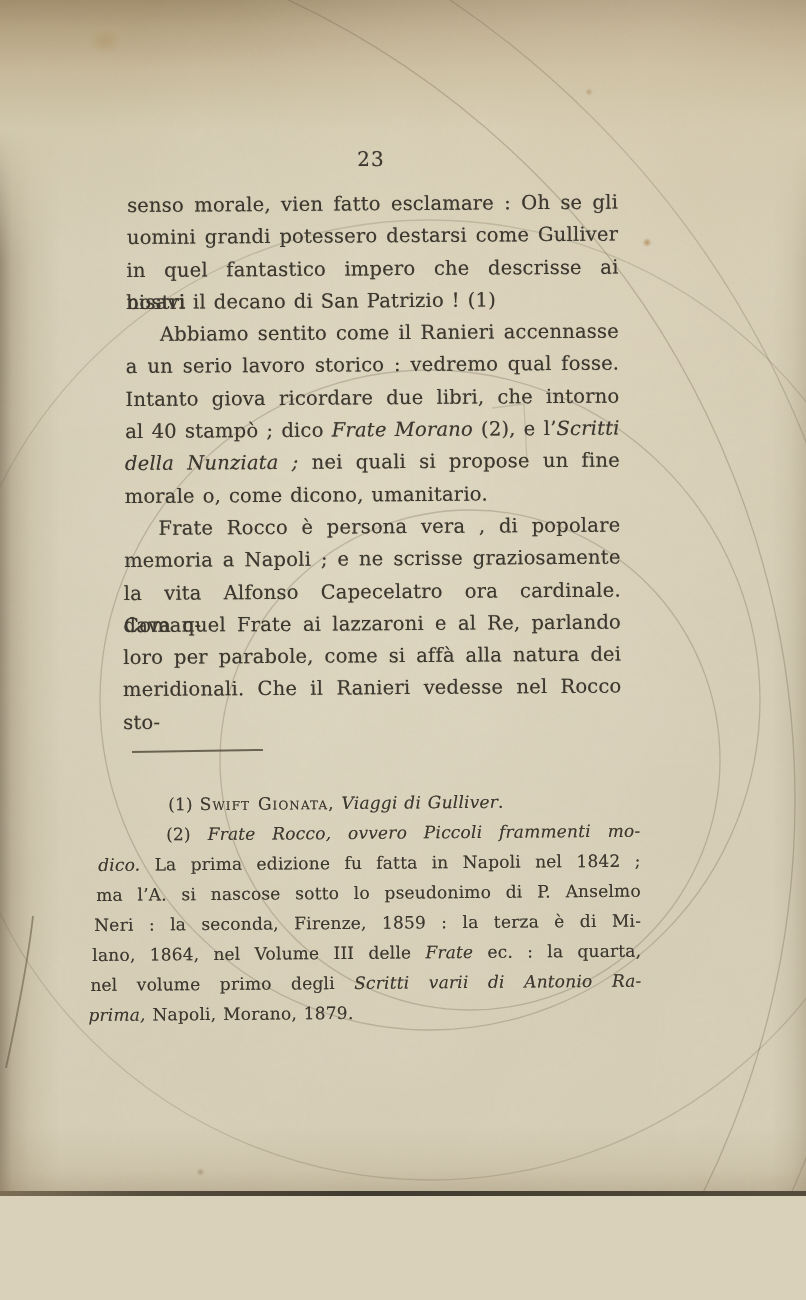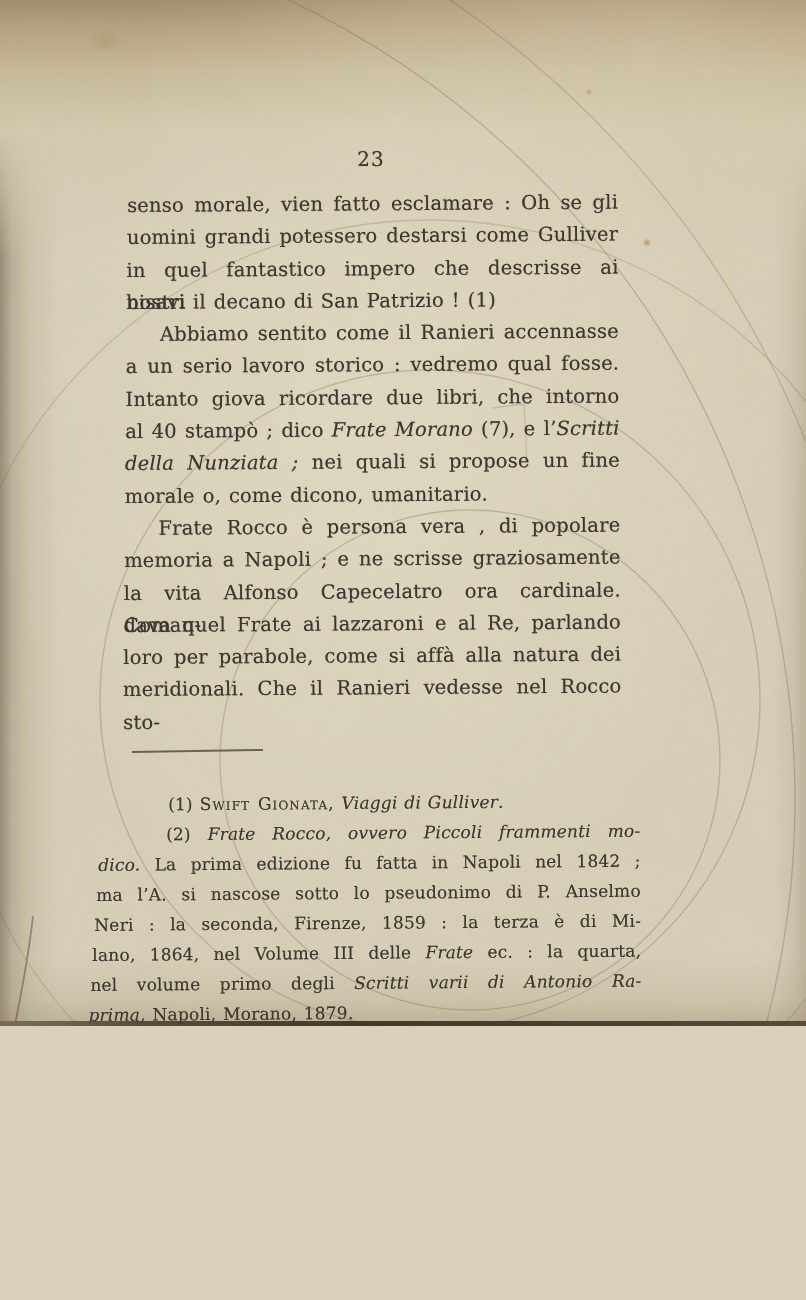--- a/index.html
+++ b/index.html
@@ -1,21 +1,21 @@
 <!DOCTYPE html>
 <html><head>
 <meta charset="utf-8">
 <style>
   html,body{margin:0;padding:0;}
   body{
     width:806px;height:1300px;overflow:hidden;position:relative;
     font-family:"DejaVu Serif", serif;
     background:#d9d1ba;
   }
-  #scan{position:absolute;inset:0;width:806px;height:1026px;overflow:hidden;}
+  #scan{position:absolute;inset:0;width:806px;height:1196px;overflow:hidden;}
 
   
   .paper{position:absolute;inset:0;
     background:
       radial-gradient(ellipse at 46% 42%, rgba(241,236,217,0.35), rgba(241,236,217,0) 62%),
       radial-gradient(ellipse at 80% 6%, rgba(222,210,184,0.45), rgba(222,210,184,0) 45%),
       linear-gradient(180deg, #a3906f 0px, #b7a584 28px, #c9bb9c 70px, #d5ccb2 130px,
         rgba(217,209,186,0) 260px),
       linear-gradient(0deg, rgba(148,130,100,0.38) 0px, rgba(164,148,116,0.18) 26px, rgba(164,148,116,0) 70px),
       linear-gradient(90deg, rgba(92,76,54,0.50) 0px, rgba(124,107,79,0.30) 12px, rgba(151,135,104,0.16) 30px, rgba(151,135,104,0) 60px),
@@ -86,21 +86,21 @@
   <div id="page-number">23</div>
 
   <div id="body-block">
       <div class="tline just" style="margin-left: 3px;"><span>senso morale, vien fatto esclamare : Oh se gli</span></div>
       <div class="tline just" style="margin-left: 2.5px;"><span>uomini grandi potessero destarsi come Gulliver</span></div>
       <div class="tline just" style="margin-left: 2px;"><span>in quel fantastico impero che descrisse ai nostri</span></div>
       <div class="tline" style="margin-left: 1.5px;"><span>bisavi il decano di San Patrizio ! (1)</span></div>
       <div class="tline just ind" style="margin-left: 1px;"><span>Abbiamo sentito come il Ranieri accennasse</span></div>
       <div class="tline just" style="margin-left: 0.5px;"><span>a un serio lavoro storico : vedremo qual fosse.</span></div>
       <div class="tline just" style="margin-left: 0px;"><span>Intanto giova ricordare due libri, che intorno</span></div>
-      <div class="tline just" style="margin-left: -0.5px;"><span>al 40 stampò ; dico </span><span class="it">Frate Morano</span><span> (7), e l’</span><span class="it">Scritti</span></div>
+      <div class="tline just" style="margin-left: -0.5px;"><span>al 40 stampò ; dico </span><span class="it">Frate Morano</span><span> (2), e l’</span><span class="it">Scritti</span></div>
       <div class="tline just" style="margin-left: -1px;"><span class="it">della Nunziata ;</span><span> nei quali si propose un fine</span></div>
       <div class="tline" style="margin-left: -1.5px;"><span>morale o, come dicono, umanitario.</span></div>
       <div class="tline just ind" style="margin-left: -2px;"><span>Frate Rocco è persona vera , di popolare</span></div>
       <div class="tline just" style="margin-left: -2.5px;"><span>memoria a Napoli ; e ne scrisse graziosamente</span></div>
       <div class="tline just" style="margin-left: -3px;"><span>la vita Alfonso Capecelatro ora cardinale. Coman-</span></div>
       <div class="tline just" style="margin-left: -3.5px;"><span>dava quel Frate ai lazzaroni e al Re, parlando</span></div>
       <div class="tline just" style="margin-left: -4px;"><span>loro per parabole, come si affà alla natura dei</span></div>
       <div class="tline just" style="margin-left: -4.5px;"><span>meridionali. Che il Ranieri vedesse nel Rocco sto-</span></div>
     </div>
 

